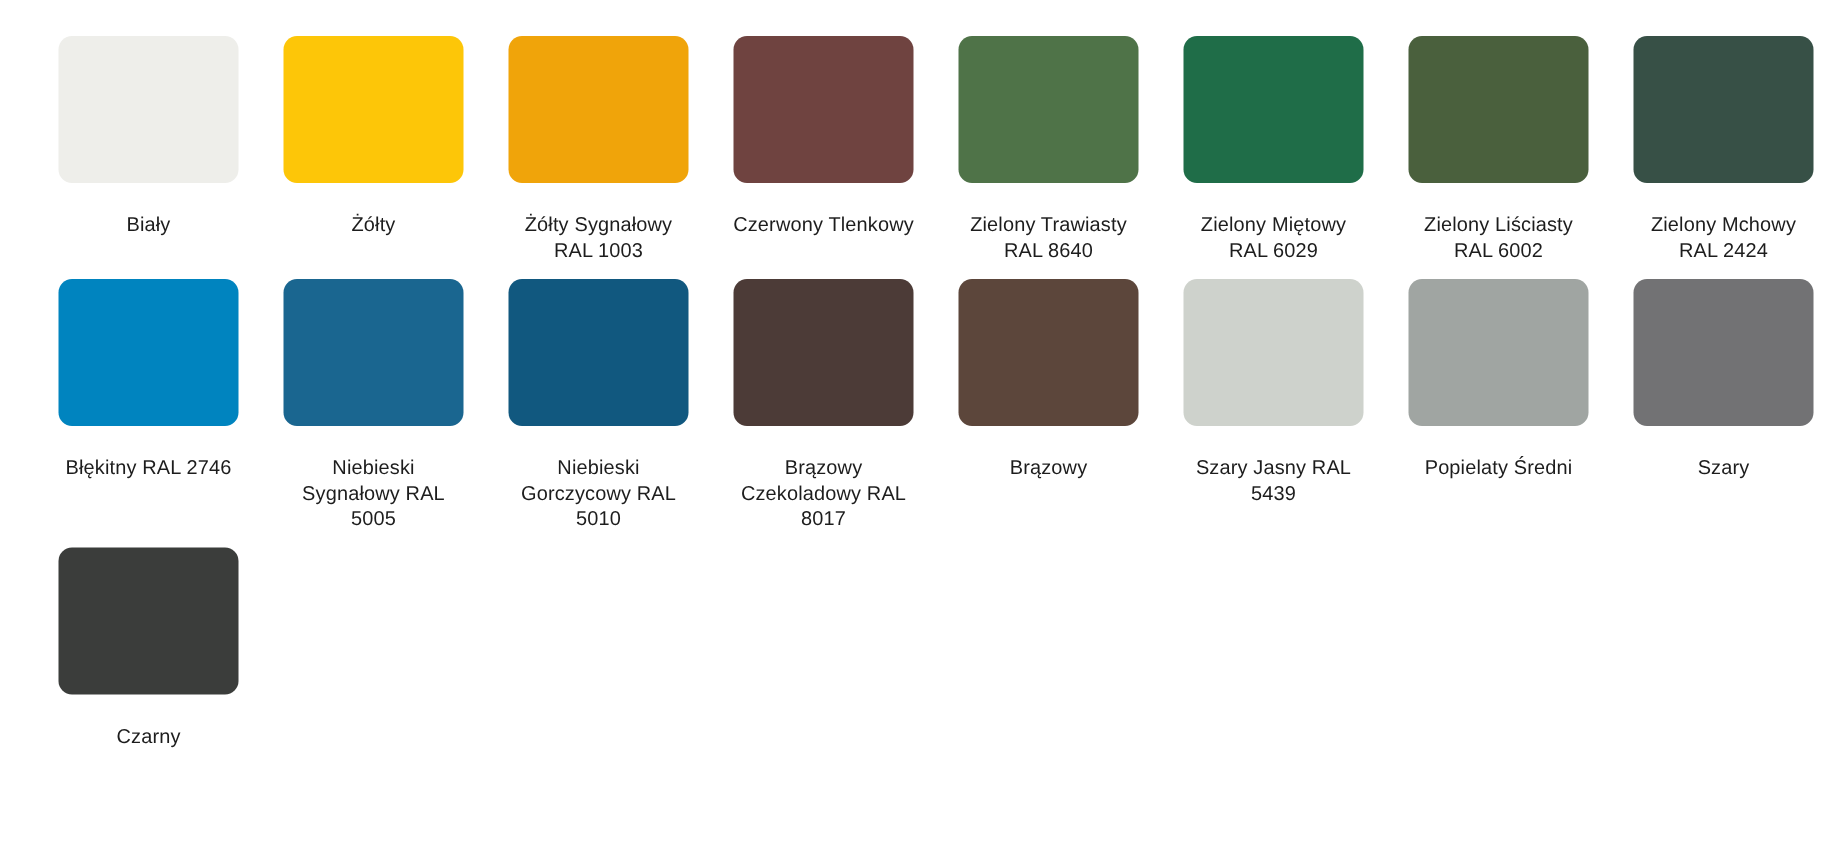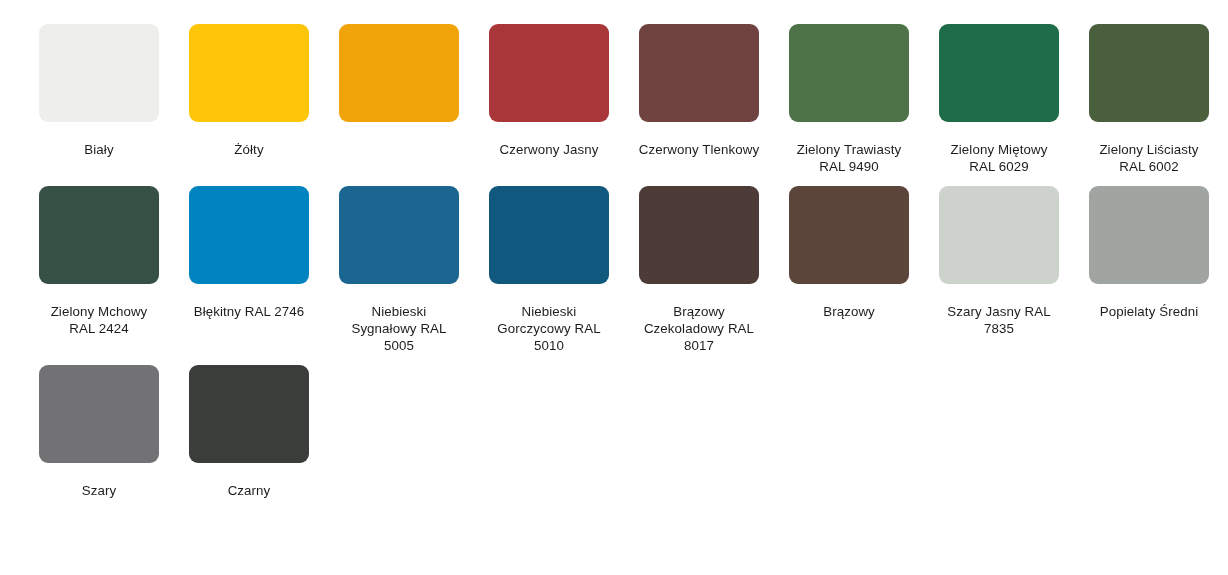--- a/index.html
+++ b/index.html
@@ -52,33 +52,31 @@
     <div class="swatch-cell">
       <div class="swatch-chip" style="background: rgb(238, 238, 234);"></div>
       <div class="swatch-label">Biały</div>
     </div>
     <div class="swatch-cell">
       <div class="swatch-chip" style="background: rgb(253, 198, 8);"></div>
       <div class="swatch-label">Żółty</div>
     </div>
     <div class="swatch-cell">
       <div class="swatch-chip" style="background: rgb(240, 164, 10);"></div>
-    </div>
-    <div class="swatch-cell">
-      <div class="swatch-chip" style="background: rgb(169, 54, 57);"></div>
-      <div class="swatch-label">Czerwony Jasny</div>
+      <div class="swatch-label">Żółty Sygnałowy
+RAL 1003</div>
     </div>
     <div class="swatch-cell">
       <div class="swatch-chip" style="background: rgb(111, 67, 64);"></div>
       <div class="swatch-label">Czerwony Tlenkowy</div>
     </div>
     <div class="swatch-cell">
       <div class="swatch-chip" style="background: rgb(79, 115, 72);"></div>
       <div class="swatch-label">Zielony Trawiasty
-RAL 9490</div>
+RAL 8640</div>
     </div>
     <div class="swatch-cell">
       <div class="swatch-chip" style="background: rgb(31, 109, 72);"></div>
       <div class="swatch-label">Zielony Miętowy
 RAL 6029</div>
     </div>
     <div class="swatch-cell">
       <div class="swatch-chip" style="background: rgb(74, 96, 61);"></div>
       <div class="swatch-label">Zielony Liściasty
 RAL 6002</div>
@@ -110,21 +108,21 @@
 Czekoladowy RAL
 8017</div>
     </div>
     <div class="swatch-cell">
       <div class="swatch-chip" style="background: rgb(92, 70, 59);"></div>
       <div class="swatch-label">Brązowy</div>
     </div>
     <div class="swatch-cell">
       <div class="swatch-chip" style="background: rgb(206, 210, 204);"></div>
       <div class="swatch-label">Szary Jasny RAL
-7835</div>
+5439</div>
     </div>
     <div class="swatch-cell">
       <div class="swatch-chip" style="background: rgb(160, 165, 162);"></div>
       <div class="swatch-label">Popielaty Średni</div>
     </div>
     <div class="swatch-cell">
       <div class="swatch-chip" style="background: rgb(114, 114, 116);"></div>
       <div class="swatch-label">Szary</div>
     </div>
     <div class="swatch-cell">

